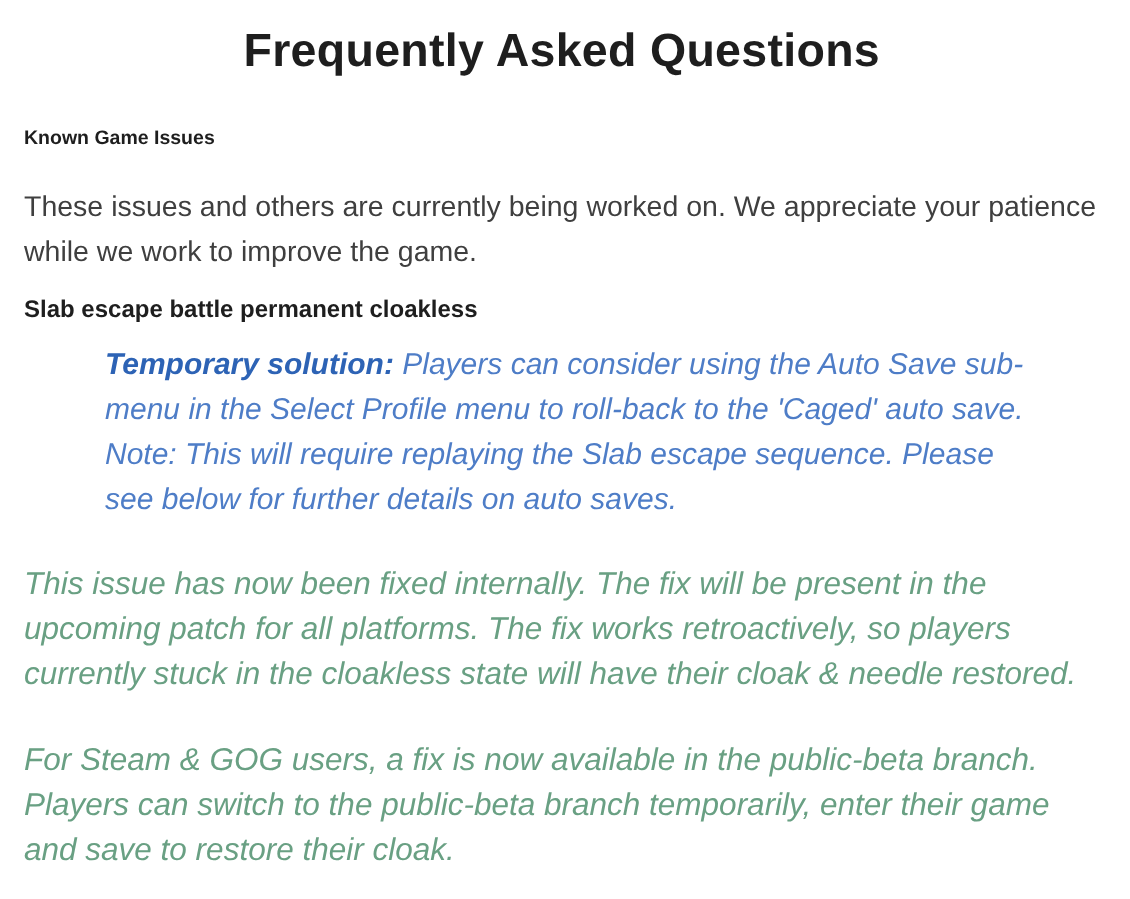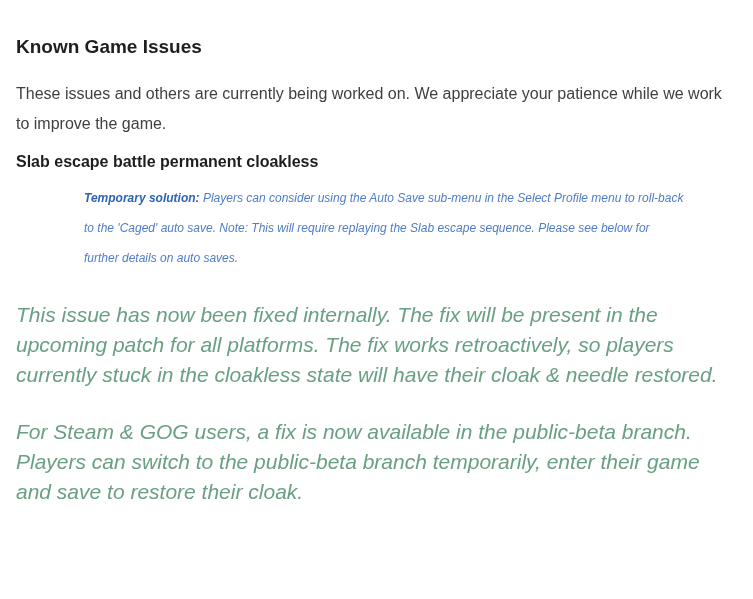--- a/index.html
+++ b/index.html
@@ -26,46 +26,46 @@
   h1.page-title {
     margin-top: 12px;
     font-size: 31px;
     line-height: 44px;
     font-weight: 700;
     text-align: center;
     color: var(--heading-text);
     letter-spacing: 0.2px;
   }
   h2.section-heading {
-    margin-top: 35px;
-    font-size: 19px;
+    margin-top: 24px;
+    font-size: 13px;
     line-height: 24px;
     font-weight: 600;
     color: var(--heading-text);
   }
   p.body {
     margin-top: 20px;
-    font-size: 16px;
+    font-size: 19px;
     line-height: 30px;
     font-weight: 400;
     color: var(--body-text);
   }
   h3.issue-heading {
     margin-top: 12px;
     font-size: 16px;
     line-height: 22px;
     font-weight: 700;
     color: var(--heading-text);
   }
   p.issue-desc {
     margin-top: 10px;
   }
   .solution {
-    margin: 10px 46px 0 68px;
-    font-size: 12px;
+    margin: 10px 46px 0 54px;
+    font-size: 20px;
     line-height: 30px;
     font-style: italic;
     color: var(--solution-text);
   }
   .solution-label {
     font-weight: 700;
     font-style: italic;
     color: var(--solution-label);
   }
   p.status {
@@ -73,20 +73,21 @@
     font-size: 21px;
     line-height: 30px;
     font-style: italic;
     color: var(--status-text);
   }
 </style>
 </head>
 <body>
 
 <main class="faq">
+  <h1 class="page-title">Frequently Asked Questions</h1>
 
   <h2 class="section-heading">Known Game Issues</h2>
 
   <p class="body">These issues and others are currently being worked on. We appreciate your patience while we work to improve the game.</p>
 
   <h3 class="issue-heading">Slab escape battle permanent cloakless</h3>
 
 
   <div class="solution">
     <strong class="solution-label">Temporary solution:</strong>

